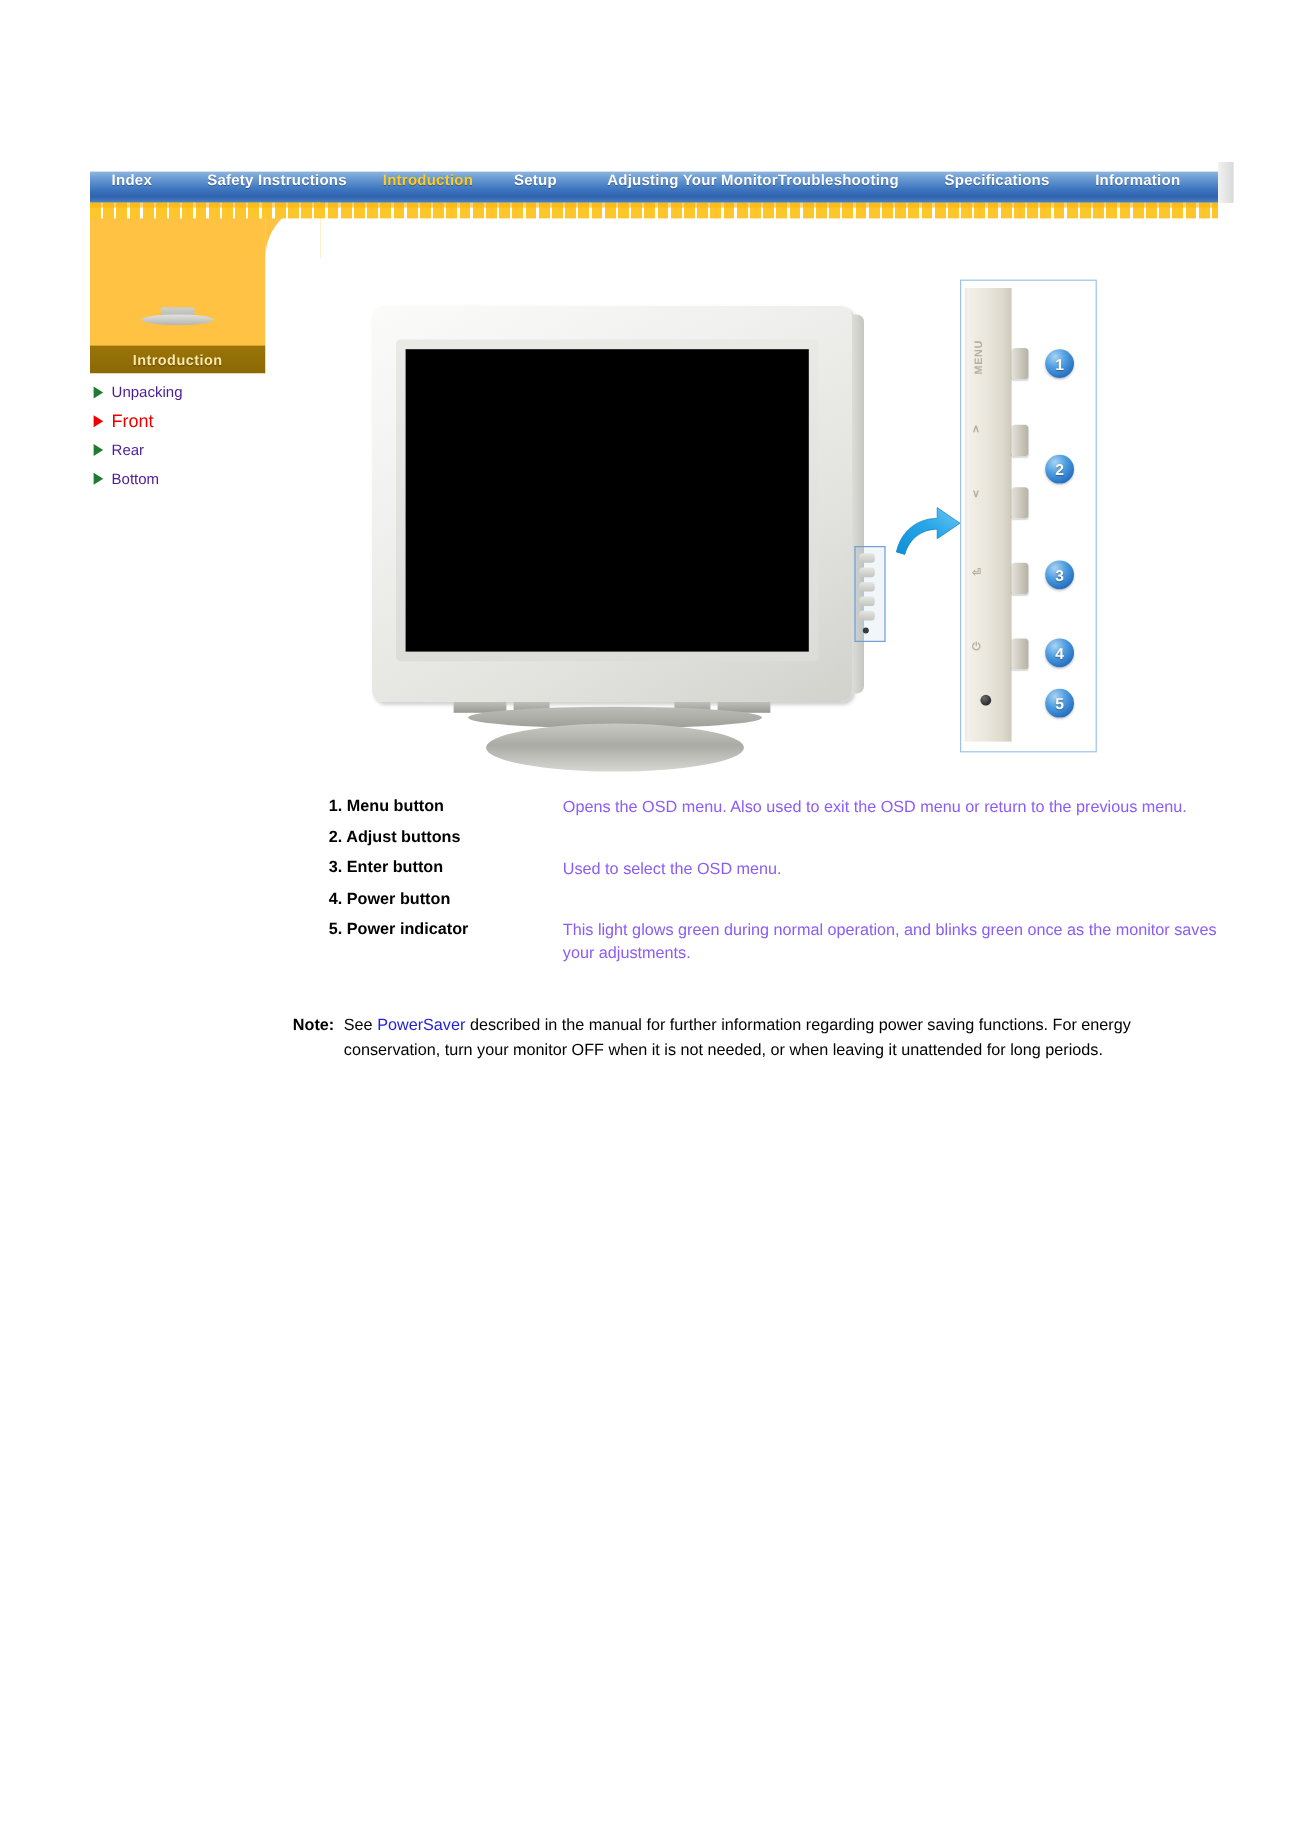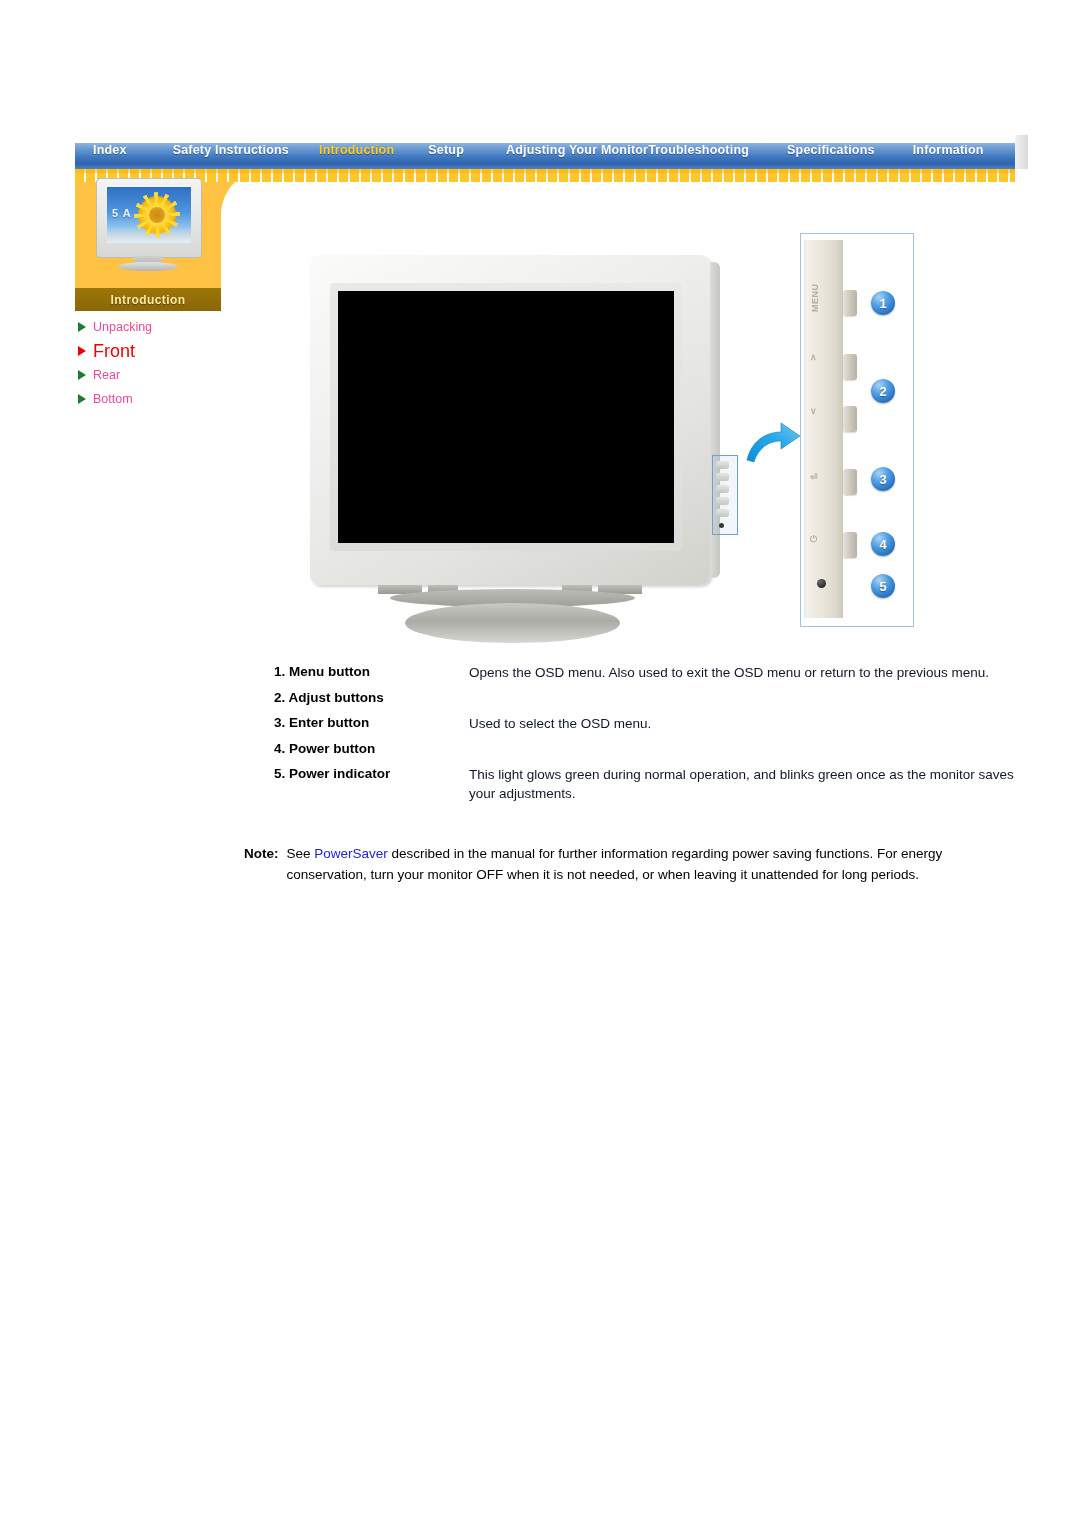--- a/index.html
+++ b/index.html
@@ -133,23 +133,23 @@
     display:flex;align-items:center;gap:7px;
     height:24px;cursor:pointer;
   }
   .side-link .arw{
     width:0;height:0;
     border-left:8px solid #1f7a32;
     border-top:5px solid transparent;
     border-bottom:5px solid transparent;
     flex:0 0 auto;
   }
-  .side-link .lbl{ color:#ec4899;font-size:12.5px; }
+  .side-link .lbl{ color:#4c1d95;font-size:12.5px; }
   .side-link.current .arw{ border-left-color:#ee0000; }
-  .side-link.current .lbl{ color:#ee0000;font-size:18px; }
+  .side-link.current .lbl{ color:#ee0000;font-size:15px; }
 
   
   #monitor{ position:absolute;left:310px;top:255px;width:420px;height:390px; }
   #mon-case{
     position:absolute;left:0;top:0;width:400px;height:330px;
     background:linear-gradient(150deg,#fbfbfa 0%,#f0f0ee 35%,#e2e2de 70%,#d2d2cd 100%);
     border-radius:10px;
     box-shadow:2px 2px 3px rgba(0,0,0,.18);
   }
   #mon-case:before{
@@ -239,21 +239,21 @@
 
   
   #desc{ position:absolute;left:237px;top:663px;width:740px;margin-left:37px; }
   .desc-row{ display:flex;margin-bottom:7px; }
   .desc-term{
     width:195px;flex:0 0 195px;
     font-size:13.5px;font-weight:bold;color:#000000;
     line-height:18px;
   }
   .desc-def{
-    flex:1;font-size:13.5px;color:#0f172a;line-height:19px;
+    flex:1;font-size:13.5px;color:#8b5cf6;line-height:19px;
   }
 
   
   #note{ position:absolute;left:244px;top:843px;width:730px;display:flex; }
   #note-label{
     flex:0 0 auto;font-size:13.5px;font-weight:bold;color:#000;
     line-height:21px;padding-right:8px;
   }
   #note-body{ flex:1;font-size:13.5px;color:#000;line-height:21px; }
   .link{ color:#2222dd; }
@@ -274,28 +274,20 @@
   </div>
   <div id="nav-corner"></div>
 </div>
 
 <div id="sidebar-yellow"></div>
 <div id="sidebar-curve"></div>
 <div id="yellow-band"></div>
 <div id="yellow-band-under"></div>
 
 <div id="thumb">
-  <div class="mon-body">
-    <div class="mon-screen">
-      <div class="mon-ground"></div>
-      <div class="sun"></div>
-      <div class="sun-core"></div>
-      <div class="mon-txt">5 A</div>
-    </div>
-  </div>
   <div class="mon-stand"></div>
   <div class="mon-base"></div>
 </div>
 <div id="thumb-label">
   <span>Introduction</span>
 </div>
 
 <div id="sidelinks">
   <div class="side-link">
     <span class="arw"></span>

